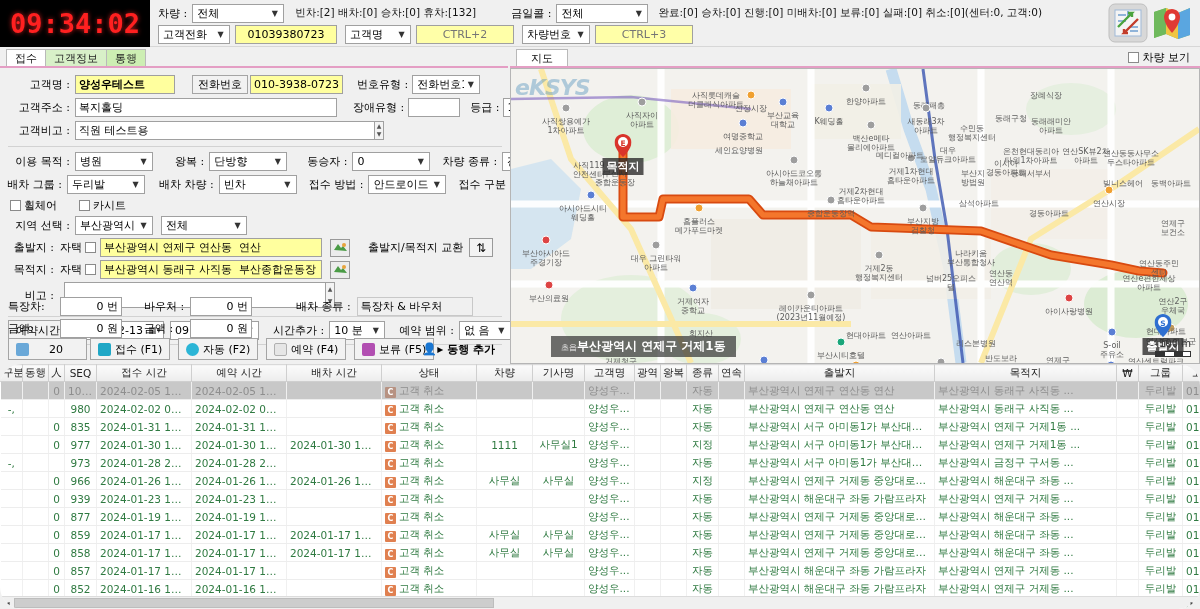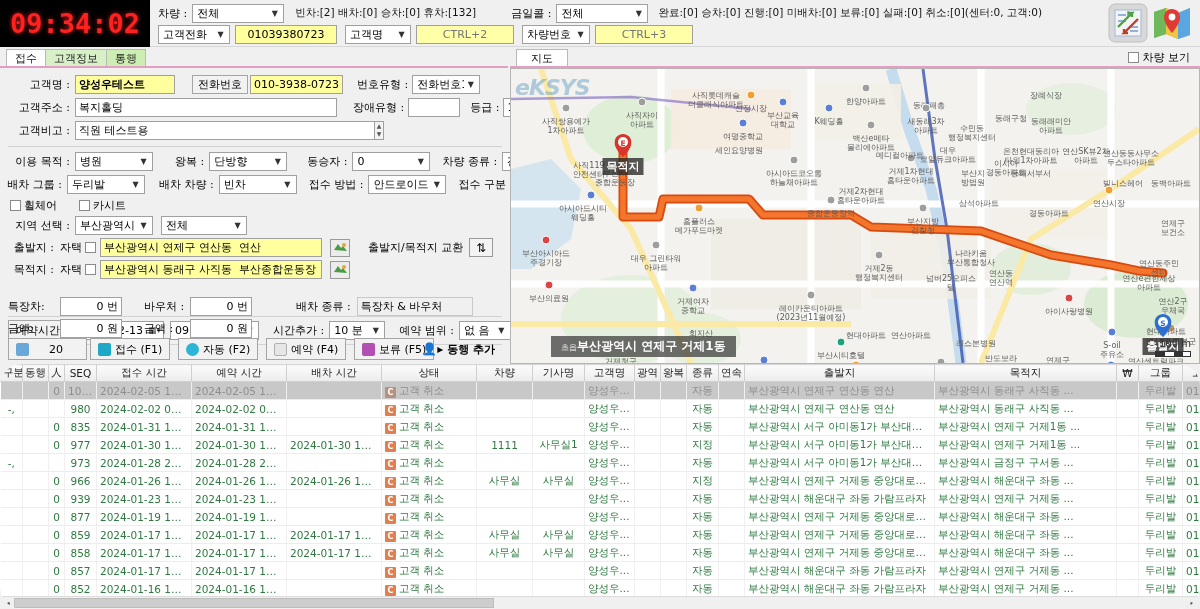--- a/index.html
+++ b/index.html
@@ -391,20 +391,25 @@
       <span class="chk" style="margin-left:3px;"></span>
       <input class="txt yellow" style="width: 222px; margin-left: 4px;" value="부산광역시 동래구 사직동  부산종합운동장">
       <span class="btn-sm" style="margin-left:8px;">
         <svg width="13" height="12" viewBox="0 0 13 12">
             <path d="M0 8 L4 2 L7 6 L9 4 L13 9 Z" fill="#4a9b45"></path>
             <circle cx="10" cy="3" r="2" fill="#e8a33d"></circle>
           </svg>
       </span>
     </div>
 
+    <div class="frow" style="left:8px; top:212px;">
+      <span class="flabel" style="width:46px; text-align:right;">비고 :</span>
+      <input class="txt" style="width: 262px; height: 26px; margin-left: 10px;" value="">
+      <span style="width:9px; height:26px; border:1px solid #a0a0a0; border-left:none; background:#f3f3f3; font-size:6px; line-height:12px; text-align:center; color:#555;">▲<br>▼</span>
+    </div>
 
     <div class="hr" style="top:246px;"></div>
 
     <div class="frow" style="left:8px; top:250px;">
       <span class="abtn" style="height:20px;">예약시간</span>
       <span class="datebox" style="width:90px; margin-left:6px;">
         <span>2024-02-13</span>
         <span style="margin-left:auto; font-size:9px; color:#555;">▦▾</span>
       </span>
       <span class="selbox" style="width:42px; margin-left:6px;">

